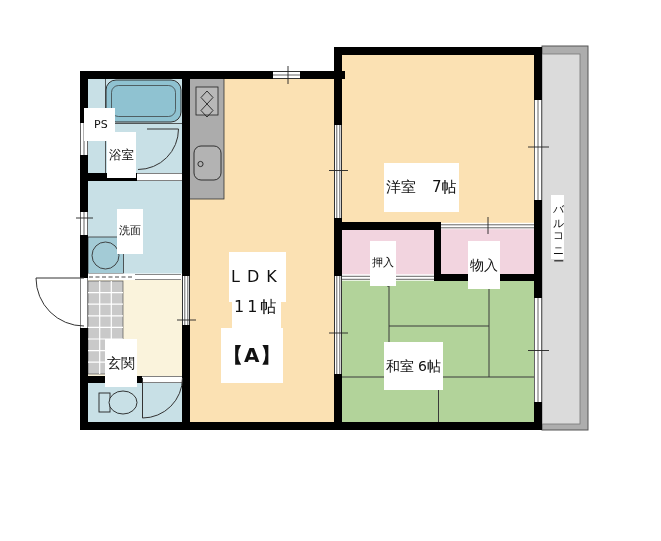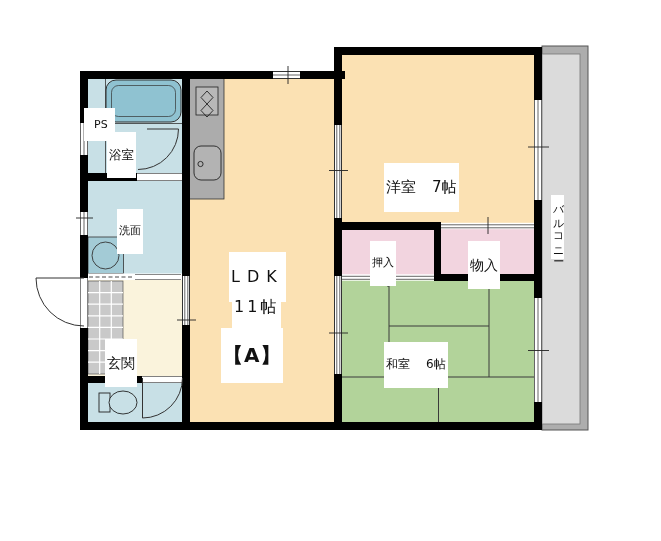--- a/index.html
+++ b/index.html
@@ -12,21 +12,21 @@
   .lbl-ps{left:84px;top:108px;font-size:11px;width:11px;word-break:break-all;
           line-height:13px;padding:10px;text-align:center;}
   .lbl-wash{left:117px;top:209px;font-size:11px;}
   .lbl-entry{left:105px;top:317px;font-size:14px;margin-top:22px;}
   .lbl-ldk{left:229px;top:252px;font-size:16px;letter-spacing:7px;text-align:right;}
   .lbl-ldkarea{left:232px;top:282px;font-size:16px;letter-spacing:3px;}
   .lbl-unit{left:221px;top:328px;font-size:20px;font-weight:600;letter-spacing:1px;}
   .lbl-western{left:384px;top:127px;font-size:15px;display:flex;gap:16px;margin-top:36px;}
   .lbl-closet{left:370px;top:241px;font-size:11px;}
   .lbl-storage{left:468px;top:241px;font-size:14px;}
-  .lbl-japanese{left:384px;top:342px;font-size:12px;display:flex;gap:16px;}
+  .lbl-japanese{left:384px;top:342px;font-size:14px;display:flex;gap:4px;}
   .lbl-balcony{left:551px;top:195px;font-size:11px;writing-mode:vertical-rl;
                letter-spacing:2px;padding:2px 0;}
 </style>
 </head>
 <body>
 
 <div class="plan">
 
 <svg width="661" height="541" viewBox="0 0 661 541">
 

